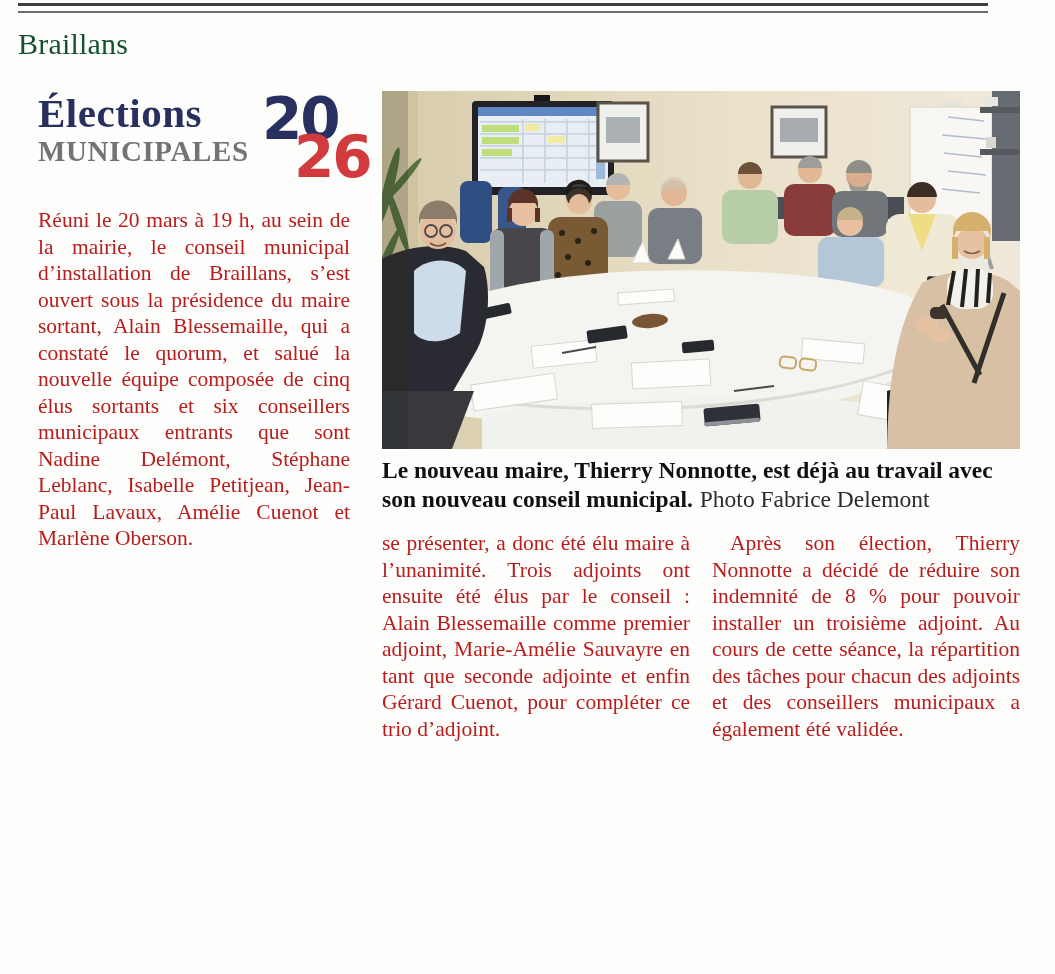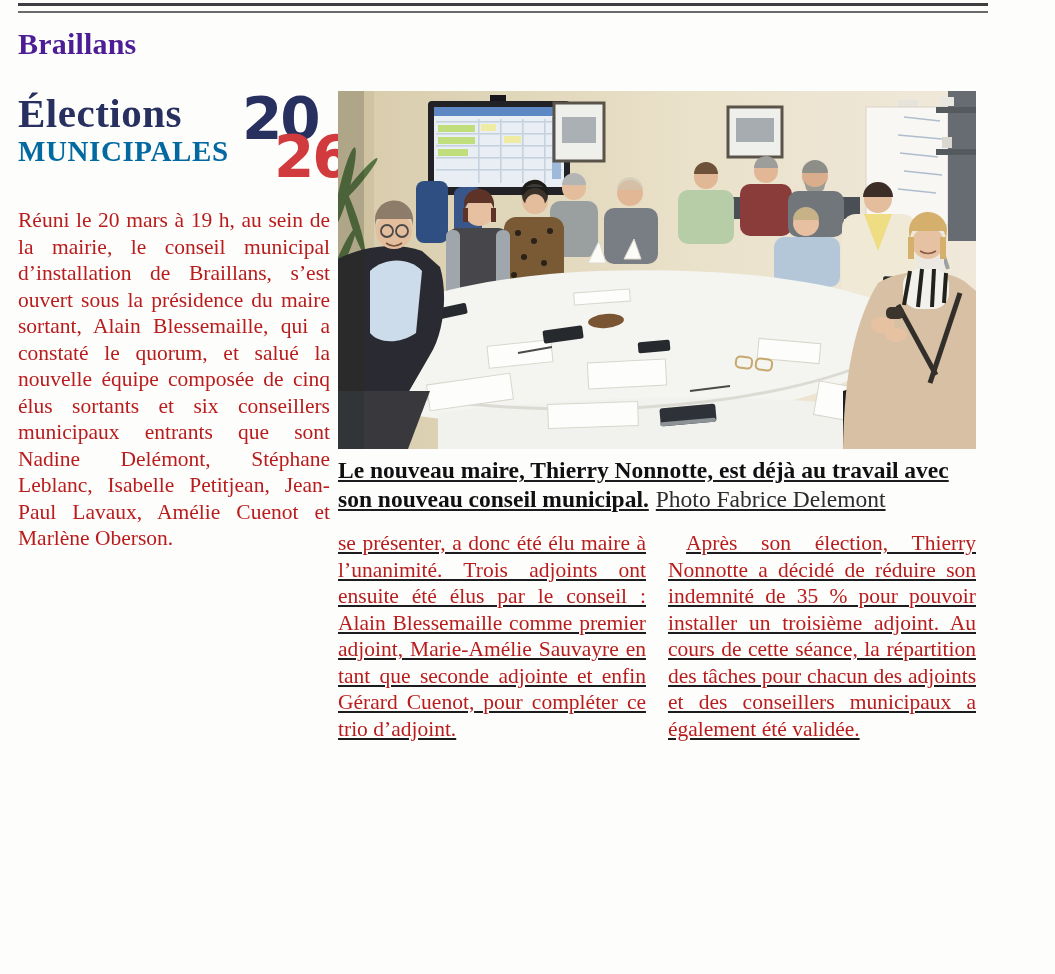--- a/index.html
+++ b/index.html
@@ -14,43 +14,43 @@
   }
   .inner { position:absolute; left:18px; top:0; width:970px; }
 
   
   .top-rules { margin-top:3px; }
   .rule-a { height:3px; background:#3f3f41; }
   .rule-b { height:2px; background:#6b6b6d; margin-top:5px; }
 
   .kicker {
     margin-top:14px;
-    font-size:30px; font-weight:bold;
-    color:#4c1d95;
+    font-size:30px; font-weight:normal;
+    color:#14532d;
     letter-spacing:0.2px;
   }
   .headline {
     margin-top:8px;
     font-size:55px; line-height:59px;
     font-weight:bold; color:#111113;
     letter-spacing:-1px;
   }
 
-  .content { display:flex; gap:8px; margin-top:30px; }
+  .content { display:flex; gap:32px; margin-top:30px;margin-left:20px; }
   .col-left { width:312px; flex:0 0 312px; }
-  .right-area { width:638px; flex:0 0 638px;text-decoration:underline; }
+  .right-area { width:638px; flex:0 0 638px; }
 
   
   .logo { position:relative; height:100px; margin-bottom:16px; }
   .logo-elections {
     font-size:41px; font-weight:bold; color:#27305f;
     letter-spacing:0.5px; line-height:44px;
   }
   .logo-municipales {
-    font-size:29px; font-weight:bold; color:#0369a1;
+    font-size:29px; font-weight:bold; color:#737373;
     letter-spacing:0.6px; line-height:32px;
   }
   .logo-year {
     position:absolute; left:218px; top:0; width:110px; height:98px;
     font-family:"DejaVu Sans", sans-serif; font-weight:700;
   }
   .logo-year .y-top {
     position:absolute; left:6px; top:-6px;
     font-size:58px; color:#27305f; letter-spacing:-2px;
   }
@@ -359,20 +359,20 @@
 
         <p class="caption">
           <span class="cap-bold">Le nouveau maire, Thierry Nonnotte, est déjà au travail avec son nouveau conseil municipal.</span><span class="cap-credit">Photo Fabrice Delemont</span>
         </p>
 
         <div class="two-cols">
           <div class="col">
             <p class="body-par">se présenter, a donc été élu maire à l’unanimité. Trois adjoints ont ensuite été élus par le conseil : Alain Blessemaille comme premier adjoint, Marie-Amélie Sauvayre en tant que seconde adjointe et enfin Gérard Cuenot, pour compléter ce trio d’adjoint.</p>
           </div>
           <div class="col">
-            <p class="body-par indent">Après son élection, Thierry Nonnotte a décidé de réduire son indemnité de 35 % pour pouvoir installer un troisième adjoint. Au cours de cette séance, la répartition des tâches pour chacun des adjoints et des conseillers municipaux a également été validée.</p>
+            <p class="body-par indent">Après son élection, Thierry Nonnotte a décidé de réduire son indemnité de 8 % pour pouvoir installer un troisième adjoint. Au cours de cette séance, la répartition des tâches pour chacun des adjoints et des conseillers municipaux a également été validée.</p>
           </div>
         </div>
 
       </div>
     </div>
   </div>
 </div>
 
 </body></html>

